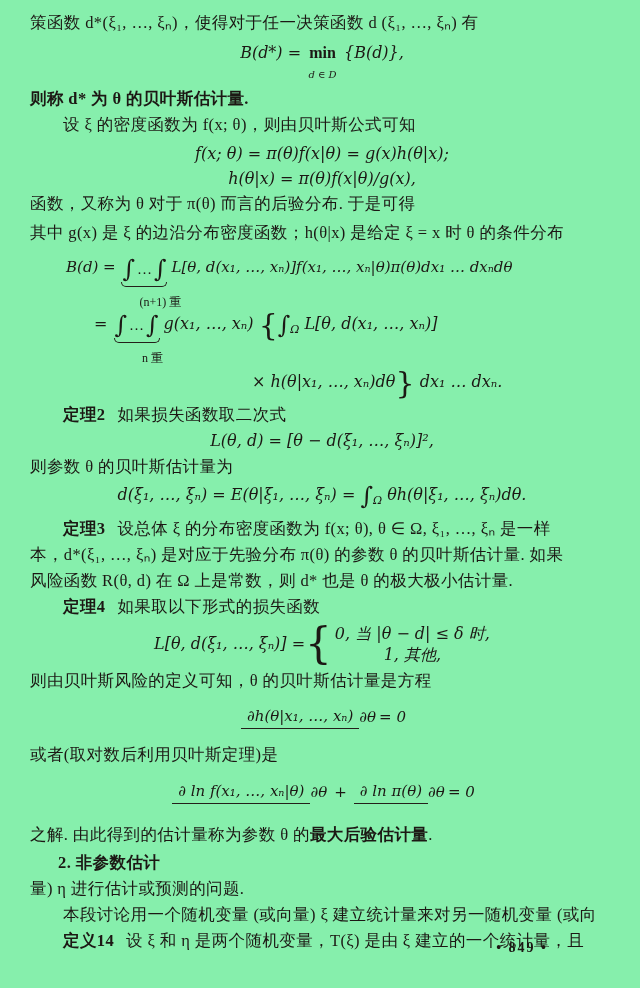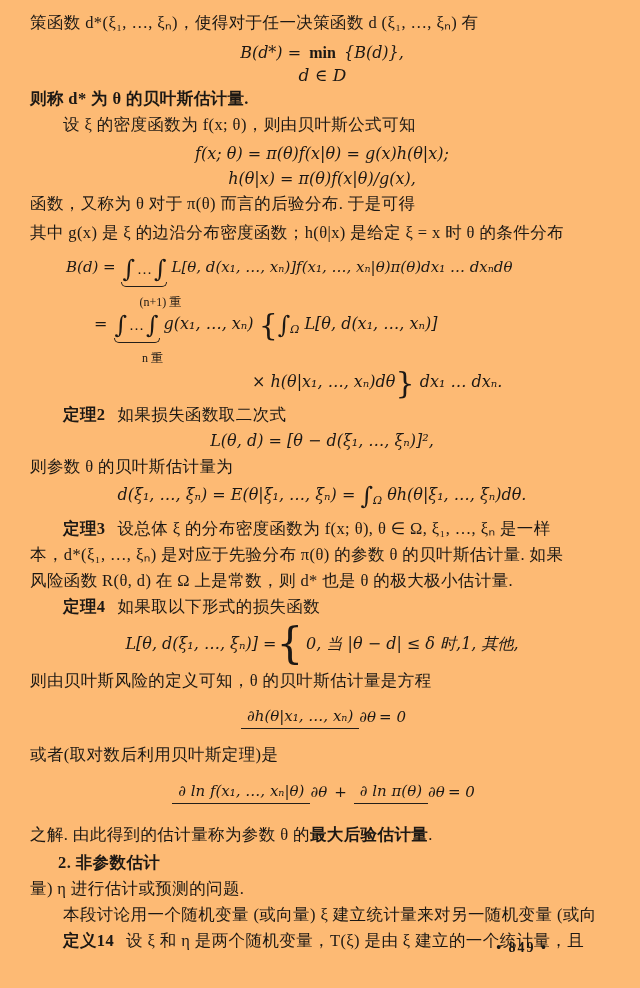--- a/index.html
+++ b/index.html
@@ -6,21 +6,21 @@
   html, body { margin: 0; padding: 0; }
   body {
     width: 640px; height: 988px;
     background: #efede7;
     font-family: "Liberation Serif", serif;
     color: #1c1814;
   }
   .page {
     position: relative;
     width: 640px; height: 988px;
-    background: #fdba74;
+    background: #86efac;
     padding: 8px 26px 0 30px;
     overflow: hidden;
   }
   .ln {
     margin: 0;
     font-size: 16.5px;
     line-height: 26px;
     letter-spacing: 0.4px;
   }
   .indent { text-indent: 33px; }
@@ -44,30 +44,30 @@
     position: absolute; top: calc(100% + 7px); left: 50%;
     transform: translateX(-50%);
     font-size: 12px; white-space: nowrap; font-style: normal; margin-left: 16px;
   }
   
   .us { position: relative; display: inline-block; padding: 0 3px; text-align: center; }
   .usmain { font-weight: bold; }
   .usunder {
     position: absolute; top: calc(100% - 4px); left: 50%;
     transform: translateX(-50%);
-    font-size: 17px; white-space: nowrap;
+    font-size: 10px; white-space: nowrap;
   }
   
   .frac { display: inline-flex; flex-direction: row; align-items: center; vertical-align: middle; margin: 0 3px; }
   .num { border-bottom: 1.6px solid #241f1a; padding: 0 6px 2px; line-height: 20px; }
   .den { padding-top: 1px; line-height: 19px; }
   
   .cases { display: inline-flex; align-items: center; vertical-align: middle; }
   .casebrace { font-size: 42px; font-weight: 400; line-height: 0.9; font-family: "DejaVu Serif", serif; margin-right: 3px; }
-  .casecol { display: inline-flex; text-align: center; }
+  .casecol { display: inline-flex; flex-direction: column; text-align: center; }
   .casecol > span { line-height: 21px; }
   .bigbrace { font-size: 30px; font-family: "DejaVu Serif", serif; vertical-align: middle; line-height: 1; font-style: normal; }
   .pagenum {
     position: absolute; right: 92px; bottom: 32px;
     font-size: 14px; letter-spacing: 2px; font-weight: bold;
   }
 </style>
 </head>
 <body>
 

